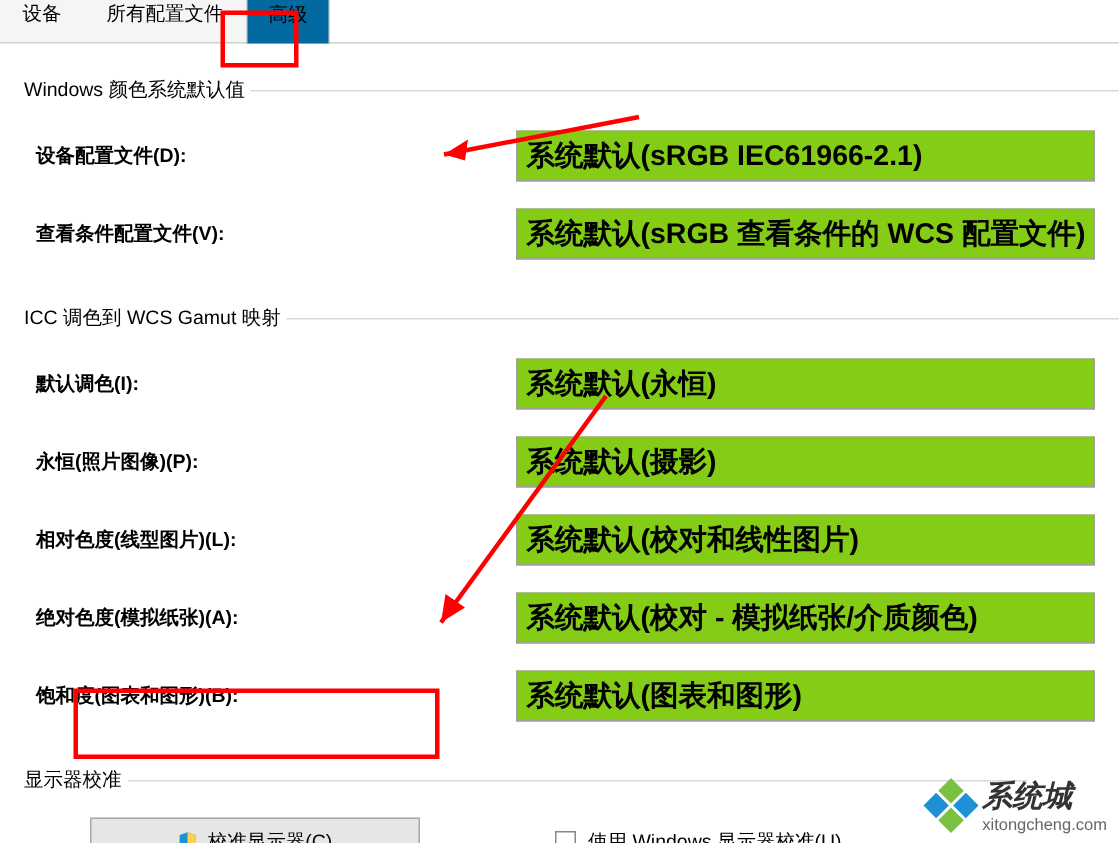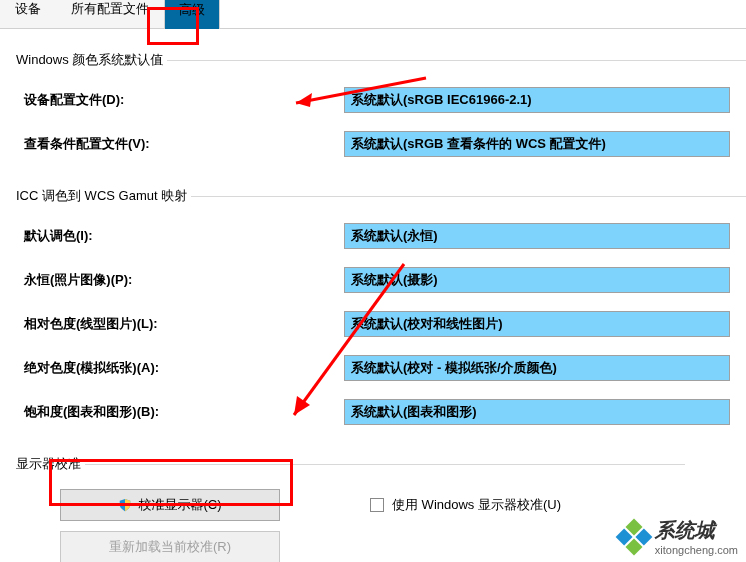--- a/index.html
+++ b/index.html
@@ -63,23 +63,23 @@
     font-weight: bold;
   }
   .label {
     width: 320px;
     font-size: 13px;
   }
   .select {
     flex: 1;
     min-width: 360px;
     border: 1px solid #a0a0a0;
-    background: #7dd3fc;
+    background: #84cc16;
     padding: 3px 6px;
-    font-size: 13px;
+    font-size: 19px;
     position: relative;
     cursor: pointer;
     white-space: nowrap;
     overflow: hidden;
   }
   .calib-row {
     display: flex;
     align-items: center;
     margin: 6px 0 10px 44px;
     gap: 90px;

